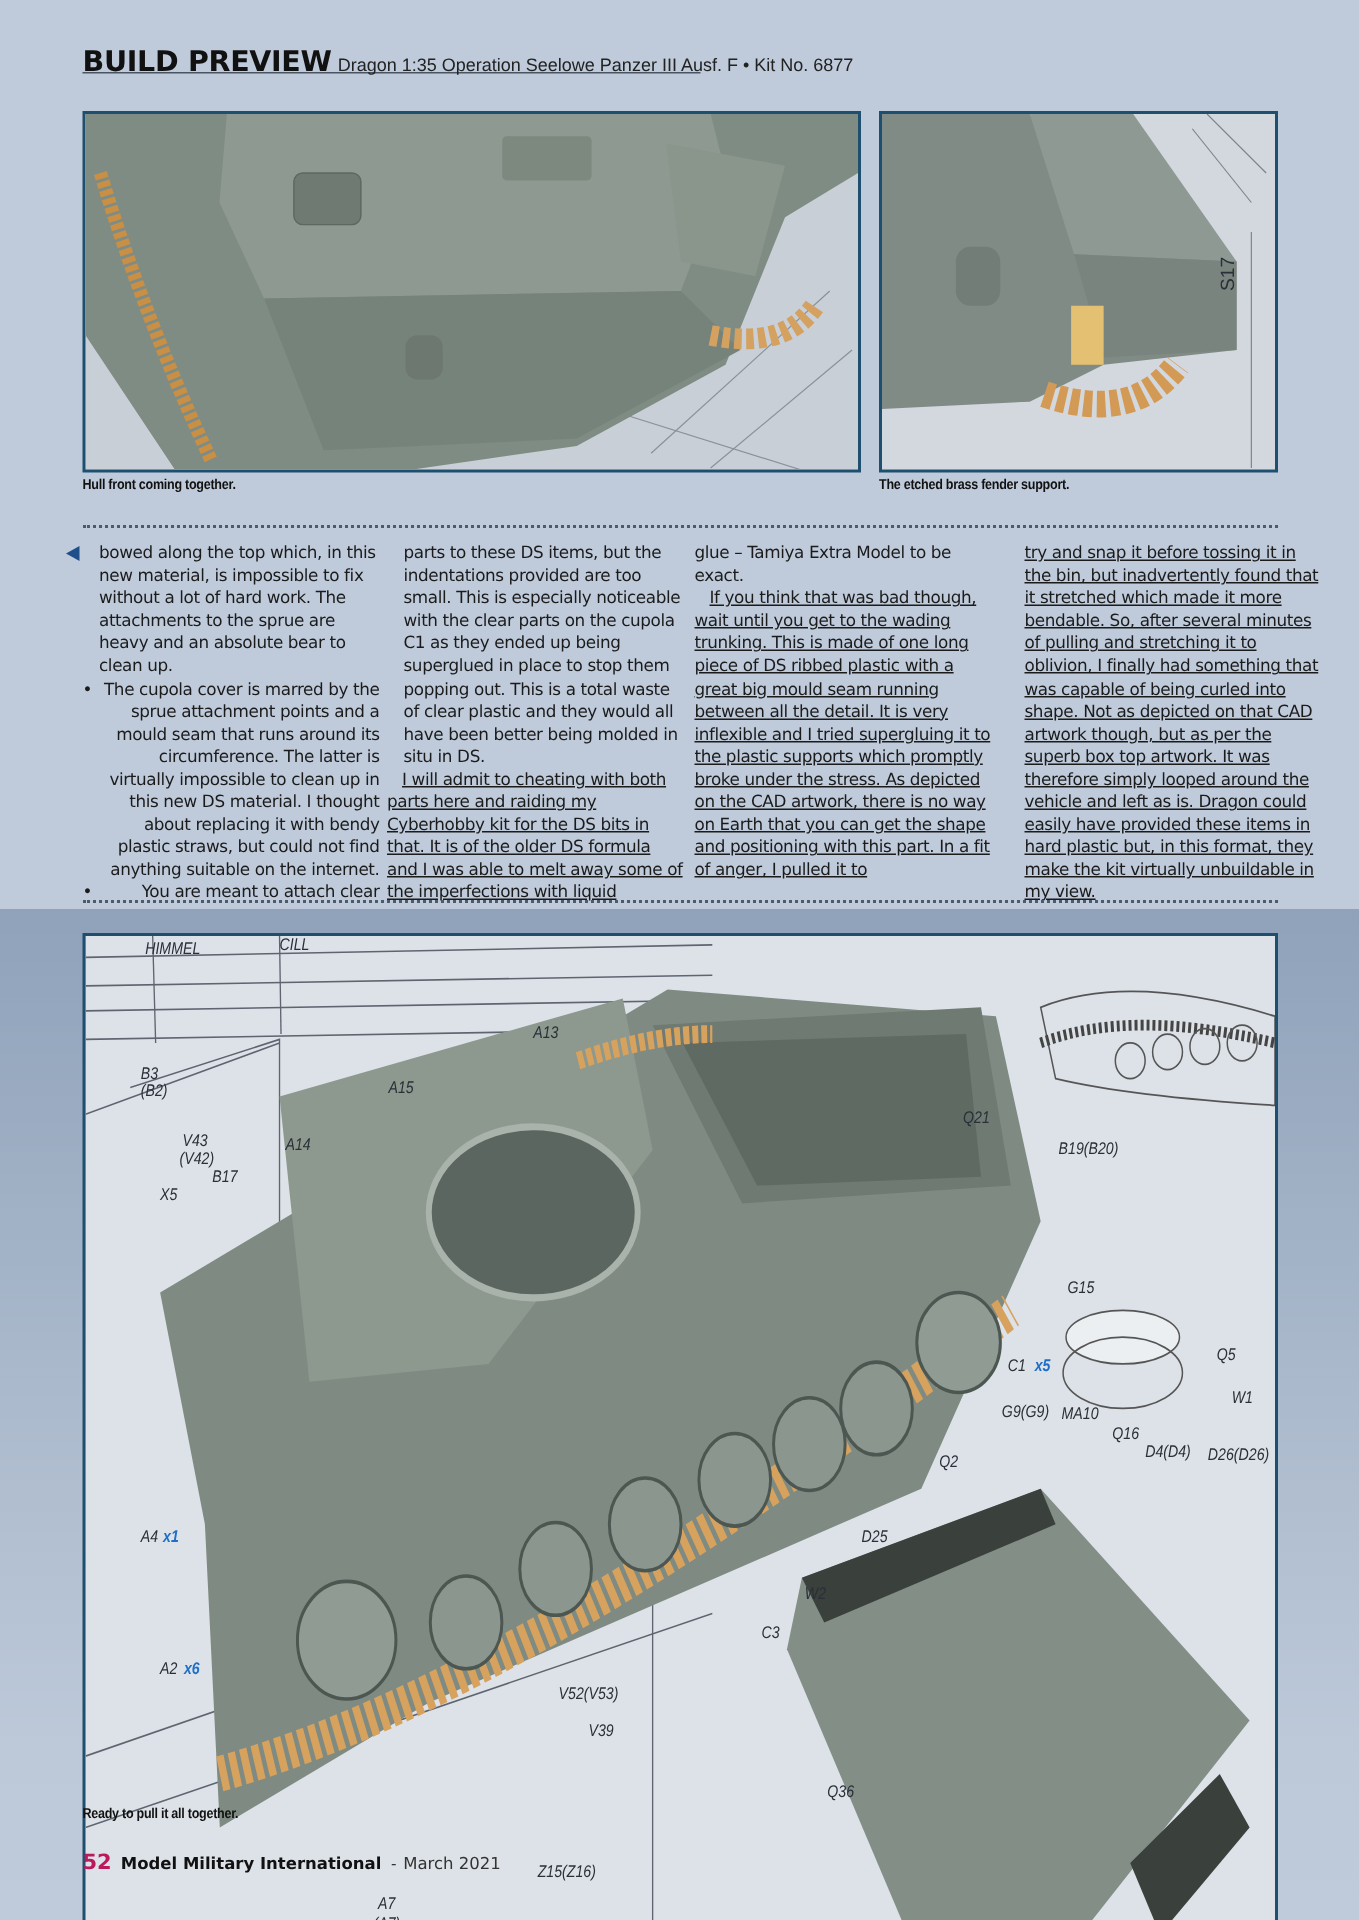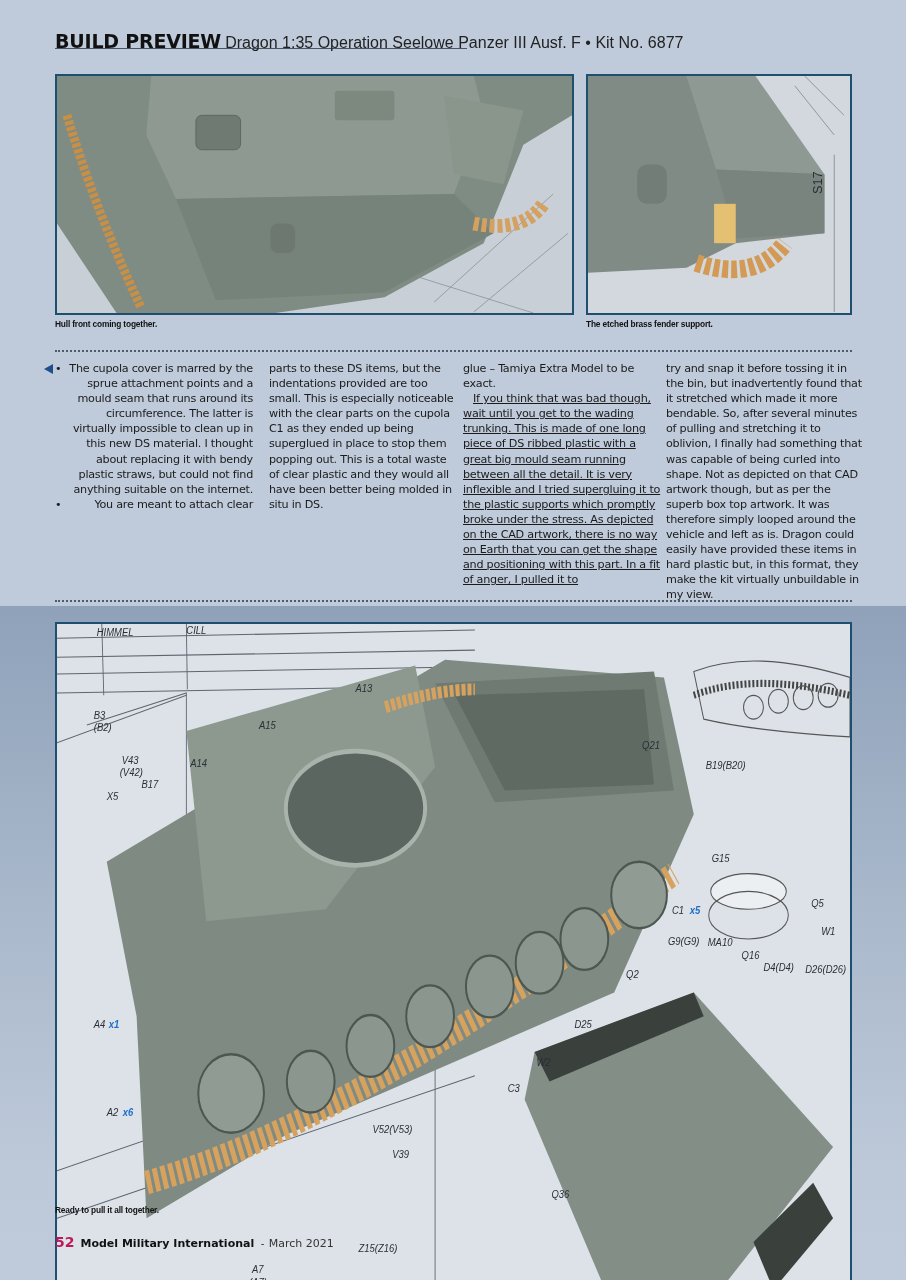--- a/index.html
+++ b/index.html
@@ -1,19 +1,19 @@
 <!DOCTYPE html>
 <html><head>
 <meta charset="utf-8">
 <style>
   html,body{margin:0;padding:0;}
   body{width:906px;height:1280px;position:relative;overflow:hidden;background:#bfcbdb;font-family:"Liberation Sans",sans-serif;color:#1a1a1a;}
   .header{position:absolute;left:55px;top:30px;width:412px;height:18px;border-bottom:1.5px solid #4a5563;white-space:nowrap;}
   .header .kicker{font-family:"DejaVu Sans",sans-serif;font-weight:bold;font-size:19px;letter-spacing:-0.2px;color:#111;}
-  .header .sub{font-size:16px;color:#222;margin-left:4px;}
+  .header .sub{font-size:12px;color:#222;margin-left:4px;}
   .photo{position:absolute;border:2px solid #1f4f6e;box-sizing:border-box;overflow:hidden;}
   .photo svg{display:block;width:100%;height:100%;}
   .caption{position:absolute;font-family:"Liberation Sans",sans-serif;font-weight:bold;font-size:9.5px;color:#111;letter-spacing:-0.2px;transform:scaleX(0.88);transform-origin:left top;white-space:nowrap;}
   .dots{position:absolute;left:55px;width:797px;height:0;border-top:2px dotted #4d5a69;}
   .col{position:absolute;top:361px;width:198px;font-family:"DejaVu Sans",sans-serif;font-size:11.2px;line-height:15.1px;color:#1b1b1b;letter-spacing:-0.25px;}
   .col p{margin:0;}
   .col p.ind{text-indent:10px;text-decoration:underline;}
   .col .bul{position:relative;padding-left:11px;text-align:right;}
   .col .bul::before{content:"•";position:absolute;left:0;top:0;}
   .col .hang{padding-left:11px;}
@@ -72,34 +72,36 @@
     <text x="238" y="120" transform="rotate(-90 238 120)" class="lbl" style="font-size:13px">S17</text>
   </svg>
 </div>
 <div class="caption" style="left:586px;top:318px;">The etched brass fender support.</div>
 
 <div class="dots" style="top:350px;"></div>
 
 <div class="cont-arrow"></div>
 
 <div class="col" style="left:55px;">
+  <p class="hang">bowed along the top which, in this new material, is impossible to fix without a lot of hard work. The attachments to the sprue are heavy and an absolute bear to clean up.</p>
   <p class="bul">The cupola cover is marred by the sprue attachment points and a mould seam that runs around its circumference. The latter is virtually impossible to clean up in this new DS material. I thought about replacing it with bendy plastic straws, but could not find anything suitable on the internet.</p>
   <p class="bul">You are meant to attach clear</p>
 </div>
 
 <div class="col" style="left:258px;">
   <p class="hang">parts to these DS items, but the indentations provided are too small. This is especially noticeable with the clear parts on the cupola C1 as they ended up being superglued in place to stop them popping out. This is a total waste of clear plastic and they would all have been better being molded in situ in DS.</p>
+  <p class="ind">I will admit to cheating with both parts here and raiding my Cyberhobby kit for the DS bits in that. It is of the older DS formula and I was able to melt away some of the imperfections with liquid</p>
 </div>
 
 <div class="col" style="left:463px;">
   <p>glue – Tamiya Extra Model to be exact.</p>
   <p class="ind">If you think that was bad though, wait until you get to the wading trunking. This is made of one long piece of DS ribbed plastic with a great big mould seam running between all the detail. It is very inflexible and I tried supergluing it to the plastic supports which promptly broke under the stress. As depicted on the CAD artwork, there is no way on Earth that you can get the shape and positioning with this part. In a fit of anger, I pulled it to</p>
 </div>
 
-<div class="col" style="left:666px;">
+<div class="col" style="left:683px;text-decoration:underline;">
   <p>try and snap it before tossing it in the bin, but inadvertently found that it stretched which made it more bendable. So, after several minutes of pulling and stretching it to oblivion, I finally had something that was capable of being curled into shape. Not as depicted on that CAD artwork though, but as per the superb box top artwork. It was therefore simply looped around the vehicle and left as is. Dragon could easily have provided these items in hard plastic but, in this format, they make the kit virtually unbuildable in my view.</p>
 </div>
 
 <div class="dots" style="top:600px;"></div>
 
 <div class="lower-band"></div>
 
 <div class="photo" style="left:55px;top:622px;width:797px;height:691px;font-style:italic;">
   <svg viewBox="0 0 797 578" preserveAspectRatio="none">
     <rect width="797" height="578" fill="#dde2e8"></rect>

